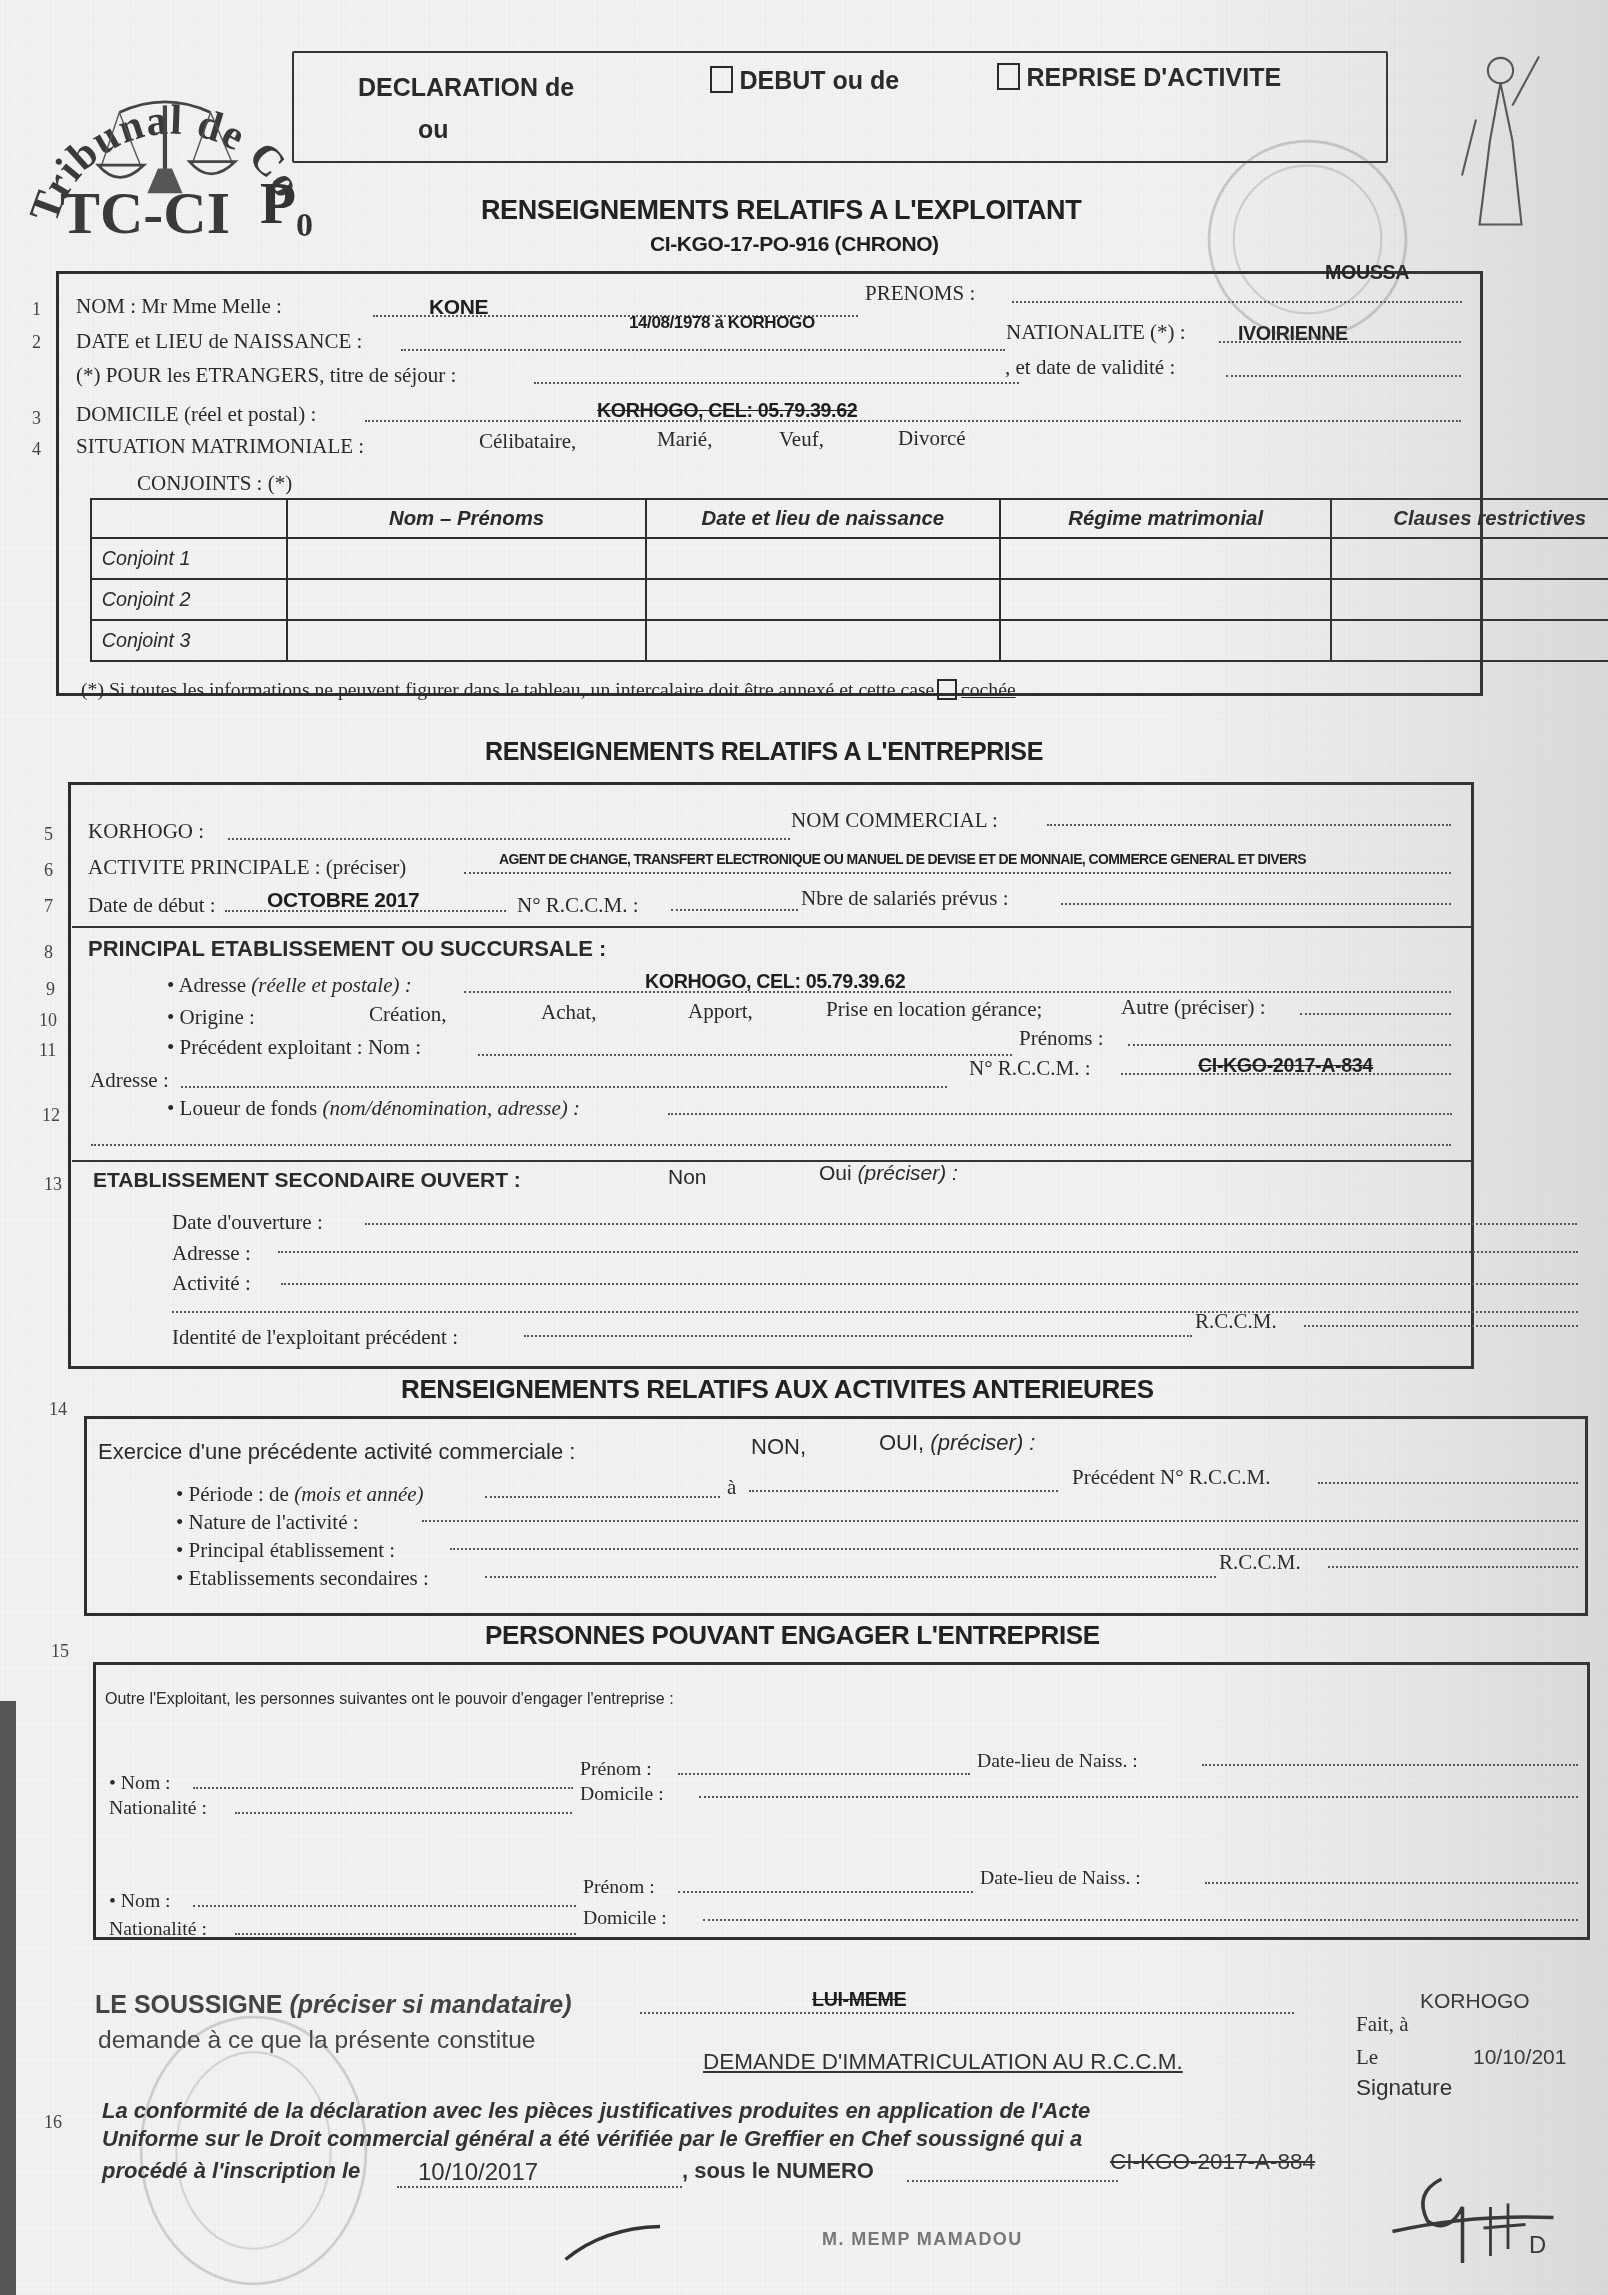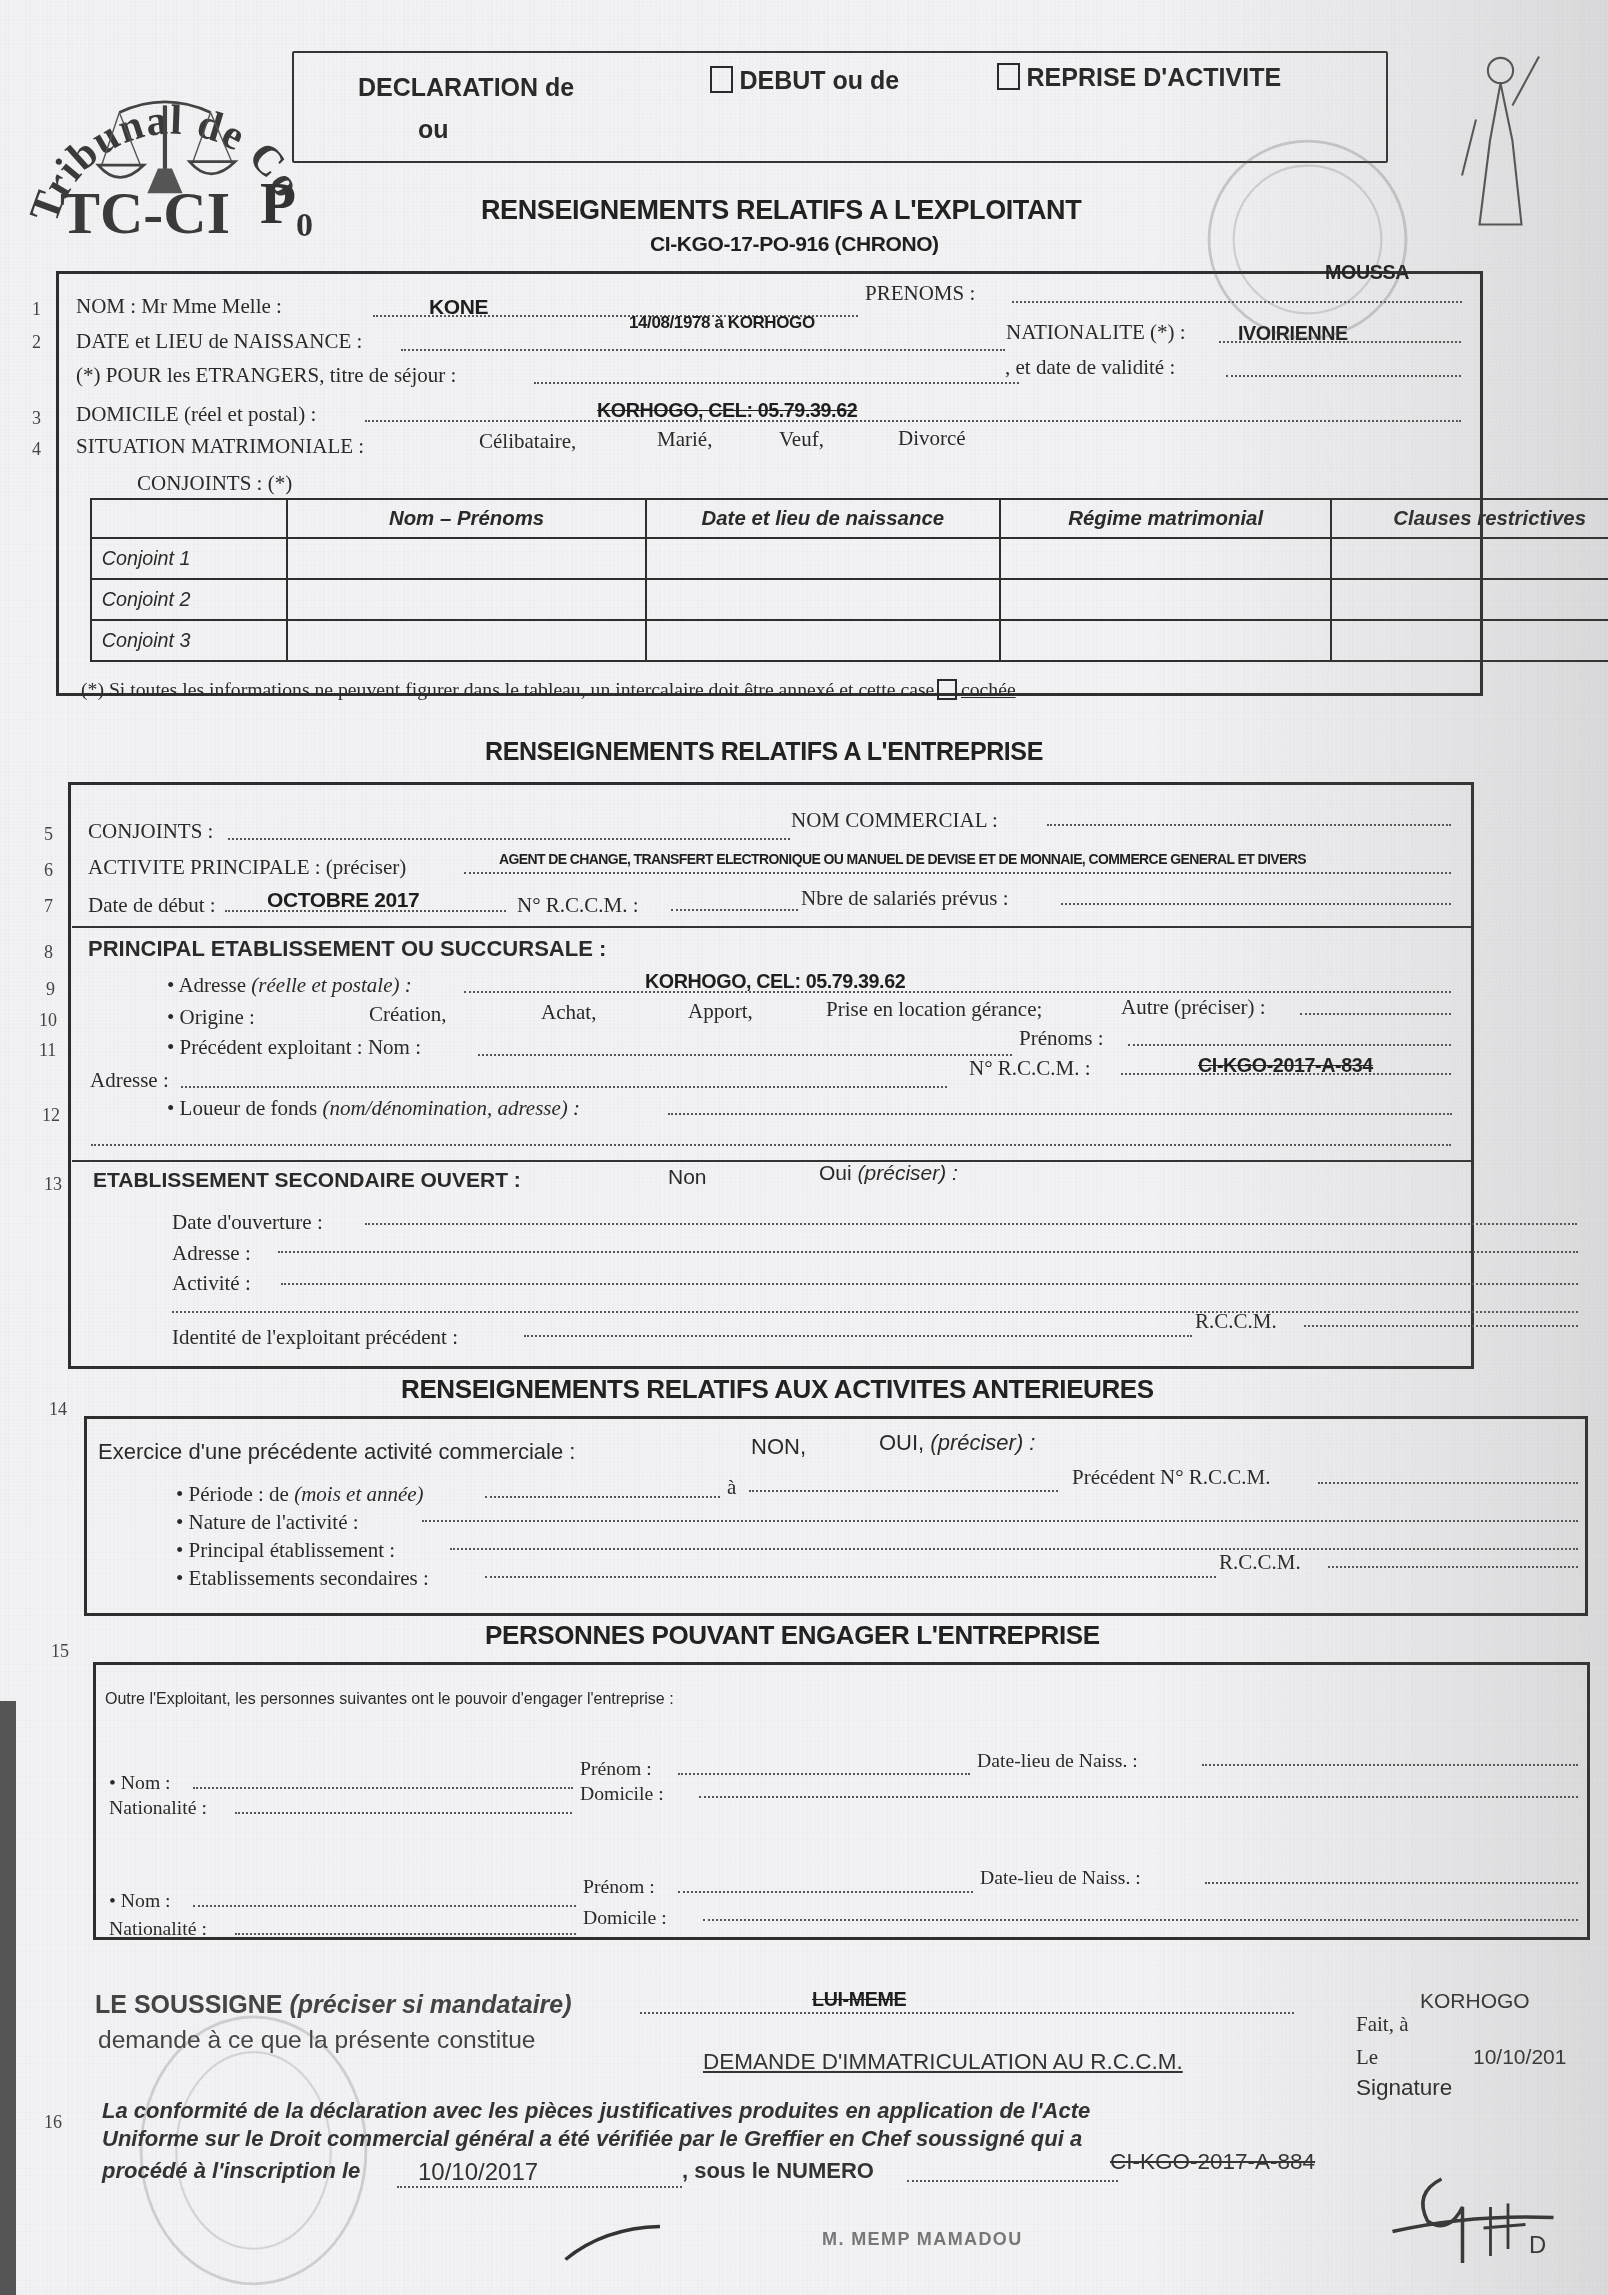--- a/index.html
+++ b/index.html
@@ -142,21 +142,21 @@
   </tbody>
     </table>
   <div class="abs" style="left:81px;top:678px;font-size:19.7px;"><span>(*) Si toutes les informations ne peuvent figurer dans le tableau, un intercalaire doit être annexé et cette case</span><span class="cb-small" style="margin:0 4.2px 0 2.8px;"></span><span style="text-decoration:underline;">cochée</span></div>
 
   <div class="h-section" style="left:485px;top:737px;">RENSEIGNEMENTS RELATIFS A L'ENTREPRISE</div>
   <div class="box" style="left:68px;top:782px;width:1406px;height:587px;"></div>
   <div class="linenum" style="left:44px;top:824px;">5</div>
   <div class="linenum" style="left:44px;top:860px;">6</div>
   <div class="linenum" style="left:44px;top:896px;">7</div>
 
-  <div class="abs lab" style="left:88px;top:819px;">CONJOINTS :</div>
+  <div class="abs lab" style="left:88px;top:819px;">KORHOGO :</div>
   <div class="dots" style="left:228px;top:838px;width:562px;"></div>
   <div class="abs lab" style="left:791px;top:808px;">NOM COMMERCIAL :</div>
   <div class="dots" style="left:1047px;top:824px;width:404px;"></div>
 
   <div class="abs lab" style="left:88px;top:855px;">ACTIVITE PRINCIPALE : (préciser)</div>
   <div class="dots" style="left:464px;top:872px;width:987px;"></div>
   <div class="abs filled" style="left:499px;top:851px;font-size:14px;letter-spacing:-0.6px;">AGENT DE CHANGE, TRANSFERT ELECTRONIQUE OU MANUEL DE DEVISE ET DE MONNAIE, COMMERCE GENERAL ET DIVERS</div>
 
   <div class="abs lab" style="left:88px;top:893px;">Date de début :</div>
   <div class="dots" style="left:225px;top:910px;width:281px;"></div>

